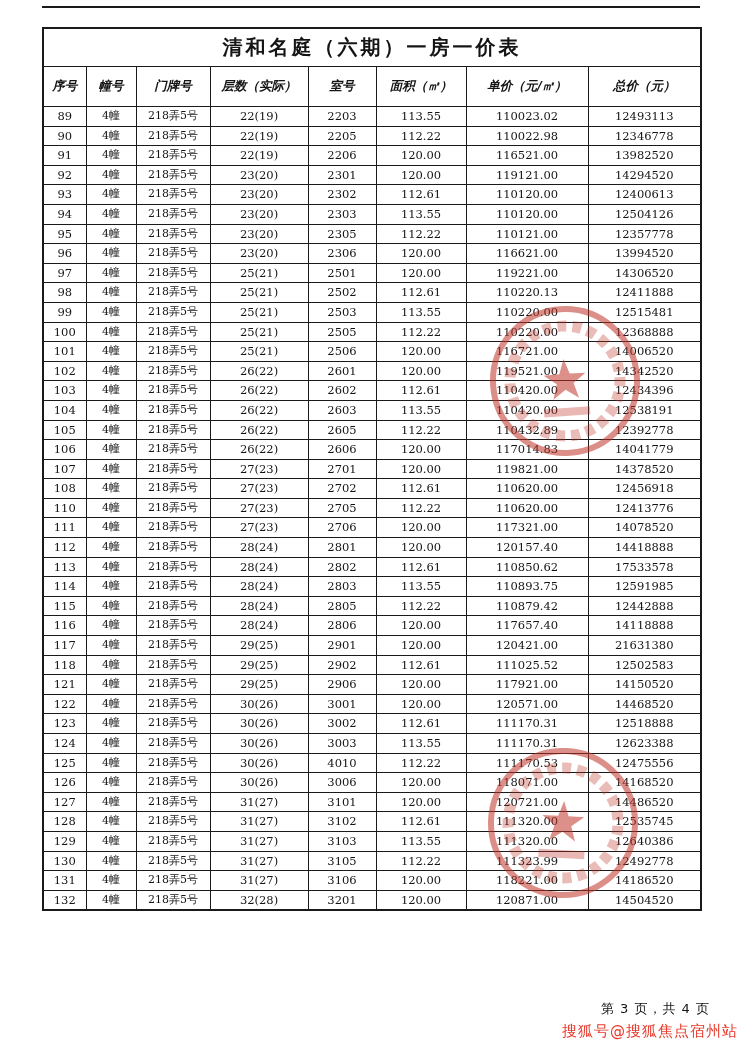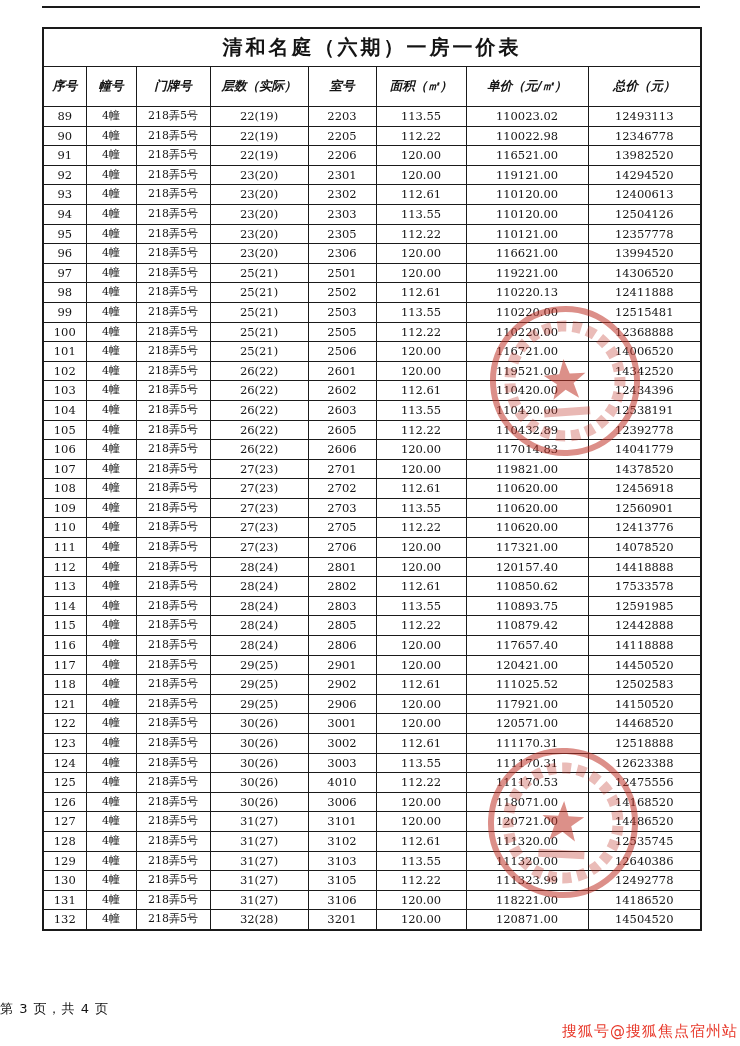--- a/index.html
+++ b/index.html
@@ -16,21 +16,21 @@
     height:37px;font-size:20px;font-weight:bold;letter-spacing:3px;
     font-family:"DejaVu Sans","Liberation Sans",sans-serif;
   }
   .header-row th{height:39px;font-size:12.5px;font-weight:bold;font-style:italic;}
   tbody td{
     height:18.6px;font-size:11.5px;line-height:18.6px;
     font-family:"DejaVu Serif","Liberation Serif",serif;
   }
   tbody td:nth-child(2),tbody td:nth-child(3){font-size:11px;}
   .footer{
-    position:absolute;left:0;top:1000px;width:710px;text-align:left;
+    position:absolute;left:0;top:1000px;width:710px;text-align:right;
     font-size:13px;color:#141414;letter-spacing:1px;
   }
   .watermark{
     position:absolute;right:2px;top:1022px;font-size:15px;font-weight:normal;
     color:var(--wm-red,#e8392b);letter-spacing:1px;
   }
   .stamp{position:absolute;pointer-events:none;}
   .stamp-1{left:484px;top:300px;transform:rotate(-4deg);}
   .stamp-2{left:482px;top:742px;transform:rotate(3deg);}
 </style>
@@ -263,30 +263,20 @@
             <td>108</td>
             <td>4幢</td>
             <td>218弄5号</td>
             <td>27(23)</td>
             <td>2702</td>
             <td>112.61</td>
             <td>110620.00</td>
             <td>12456918</td>
           </tr>
           <tr>
-            <td>109</td>
-            <td>4幢</td>
-            <td>218弄5号</td>
-            <td>27(23)</td>
-            <td>2703</td>
-            <td>113.55</td>
-            <td>110620.00</td>
-            <td>12560901</td>
-          </tr>
-          <tr>
             <td>110</td>
             <td>4幢</td>
             <td>218弄5号</td>
             <td>27(23)</td>
             <td>2705</td>
             <td>112.22</td>
             <td>110620.00</td>
             <td>12413776</td>
           </tr>
           <tr>
@@ -350,21 +340,21 @@
             <td>14118888</td>
           </tr>
           <tr>
             <td>117</td>
             <td>4幢</td>
             <td>218弄5号</td>
             <td>29(25)</td>
             <td>2901</td>
             <td>120.00</td>
             <td>120421.00</td>
-            <td>14450520</td>
+            <td>21631380</td>
           </tr>
           <tr>
             <td>118</td>
             <td>4幢</td>
             <td>218弄5号</td>
             <td>29(25)</td>
             <td>2902</td>
             <td>112.61</td>
             <td>111025.52</td>
             <td>12502583</td>

